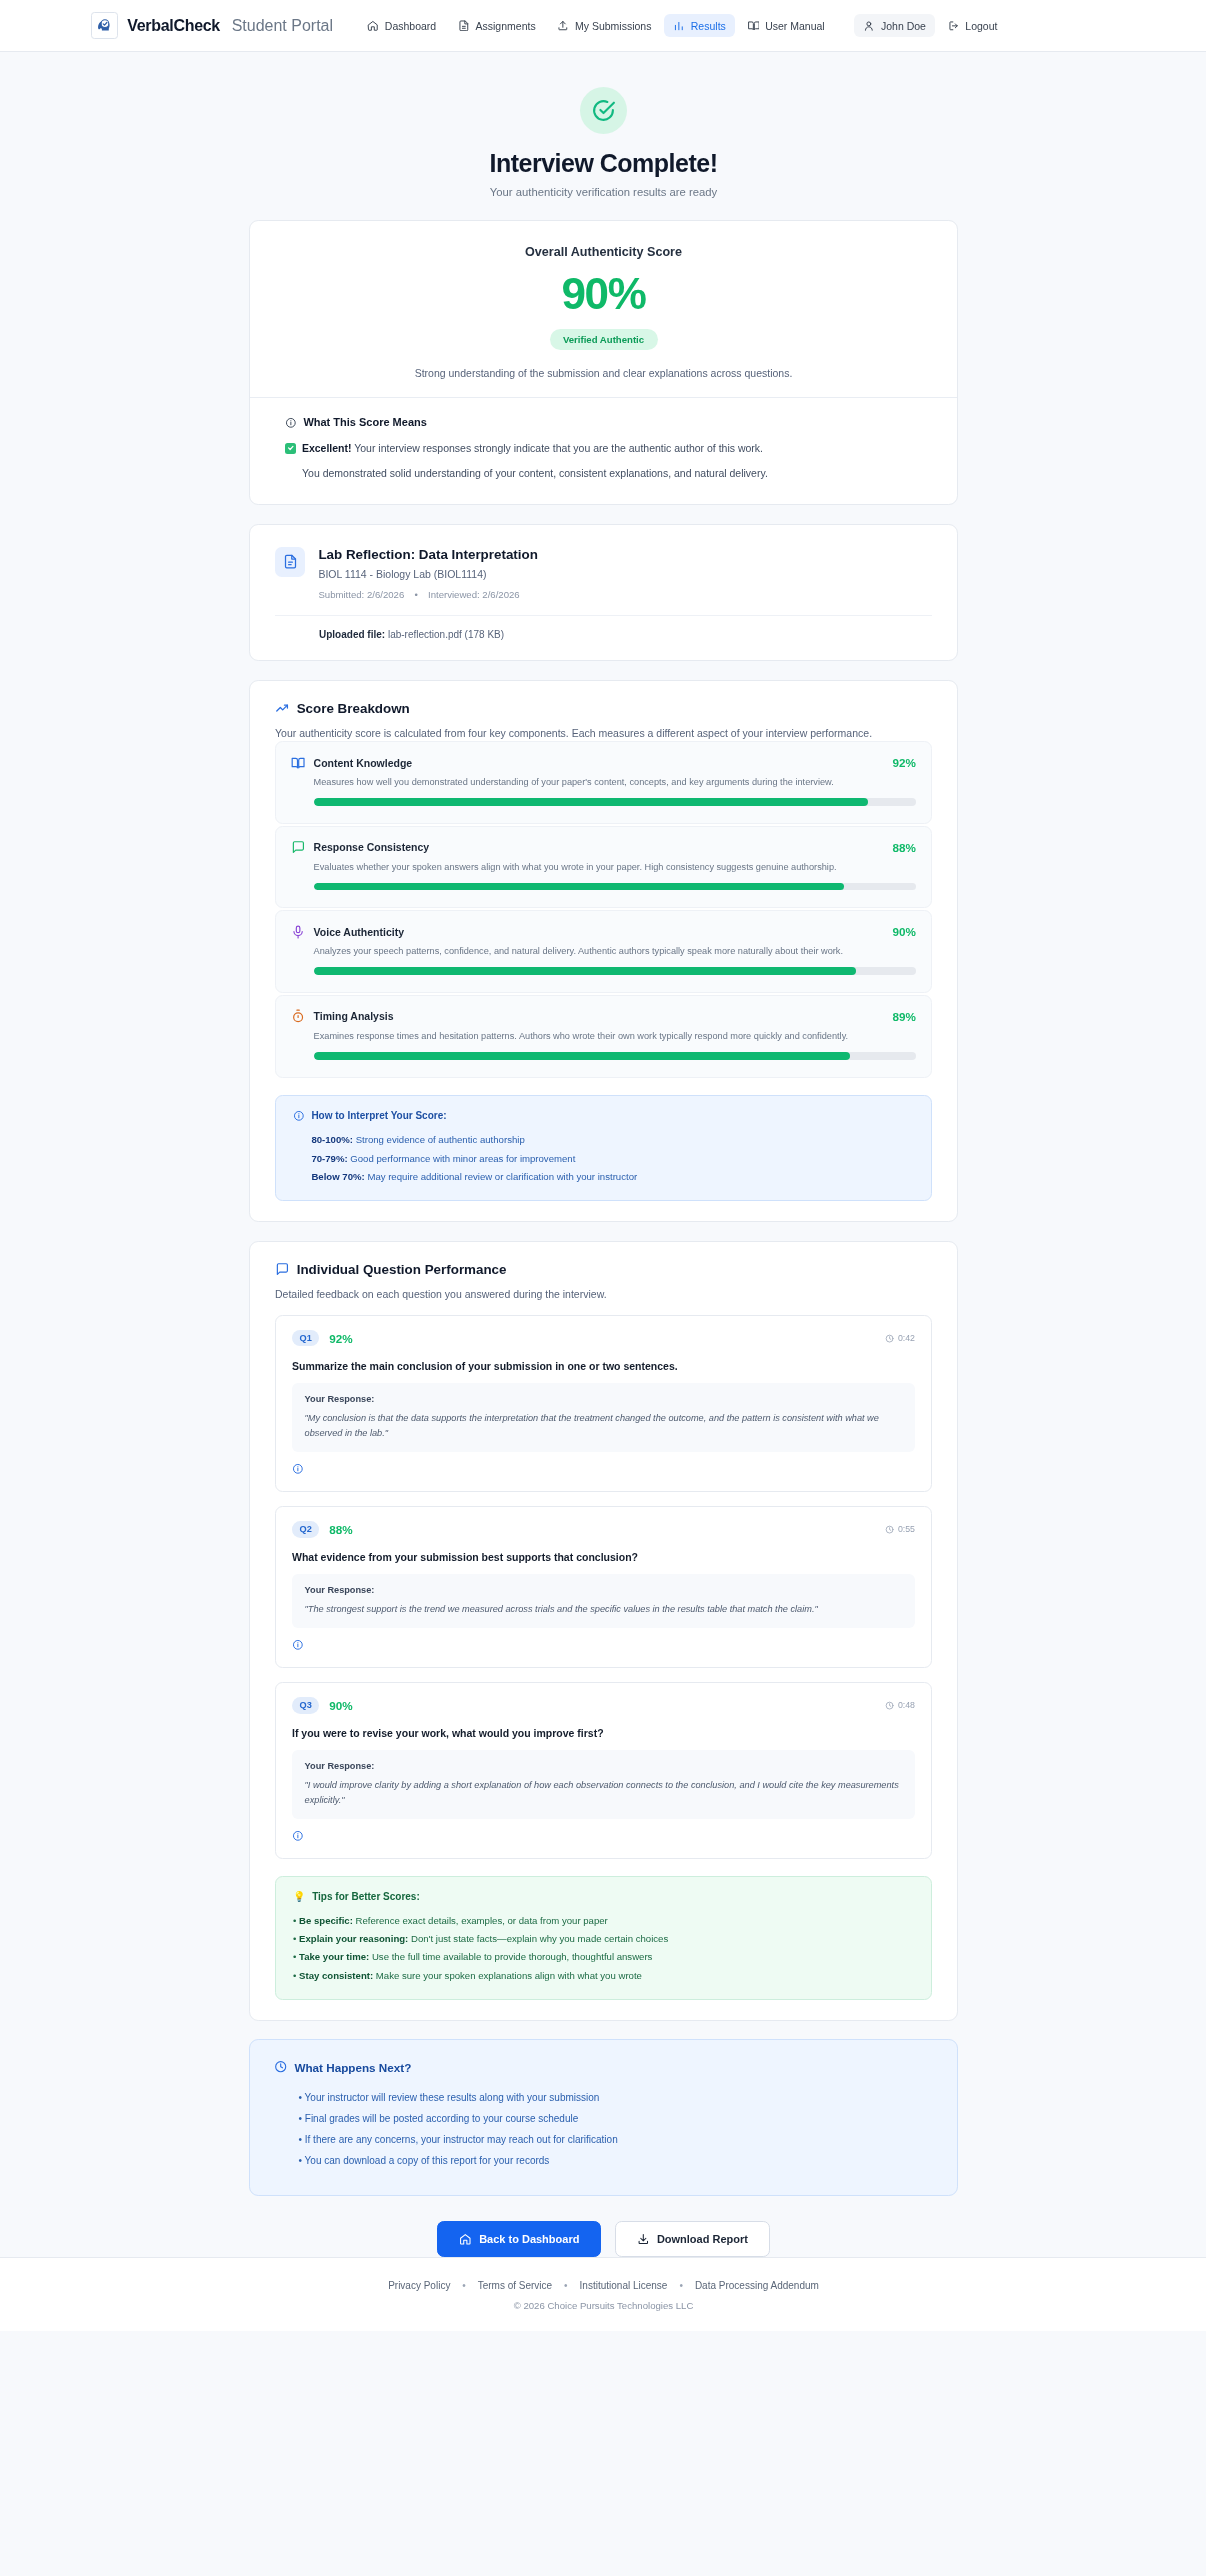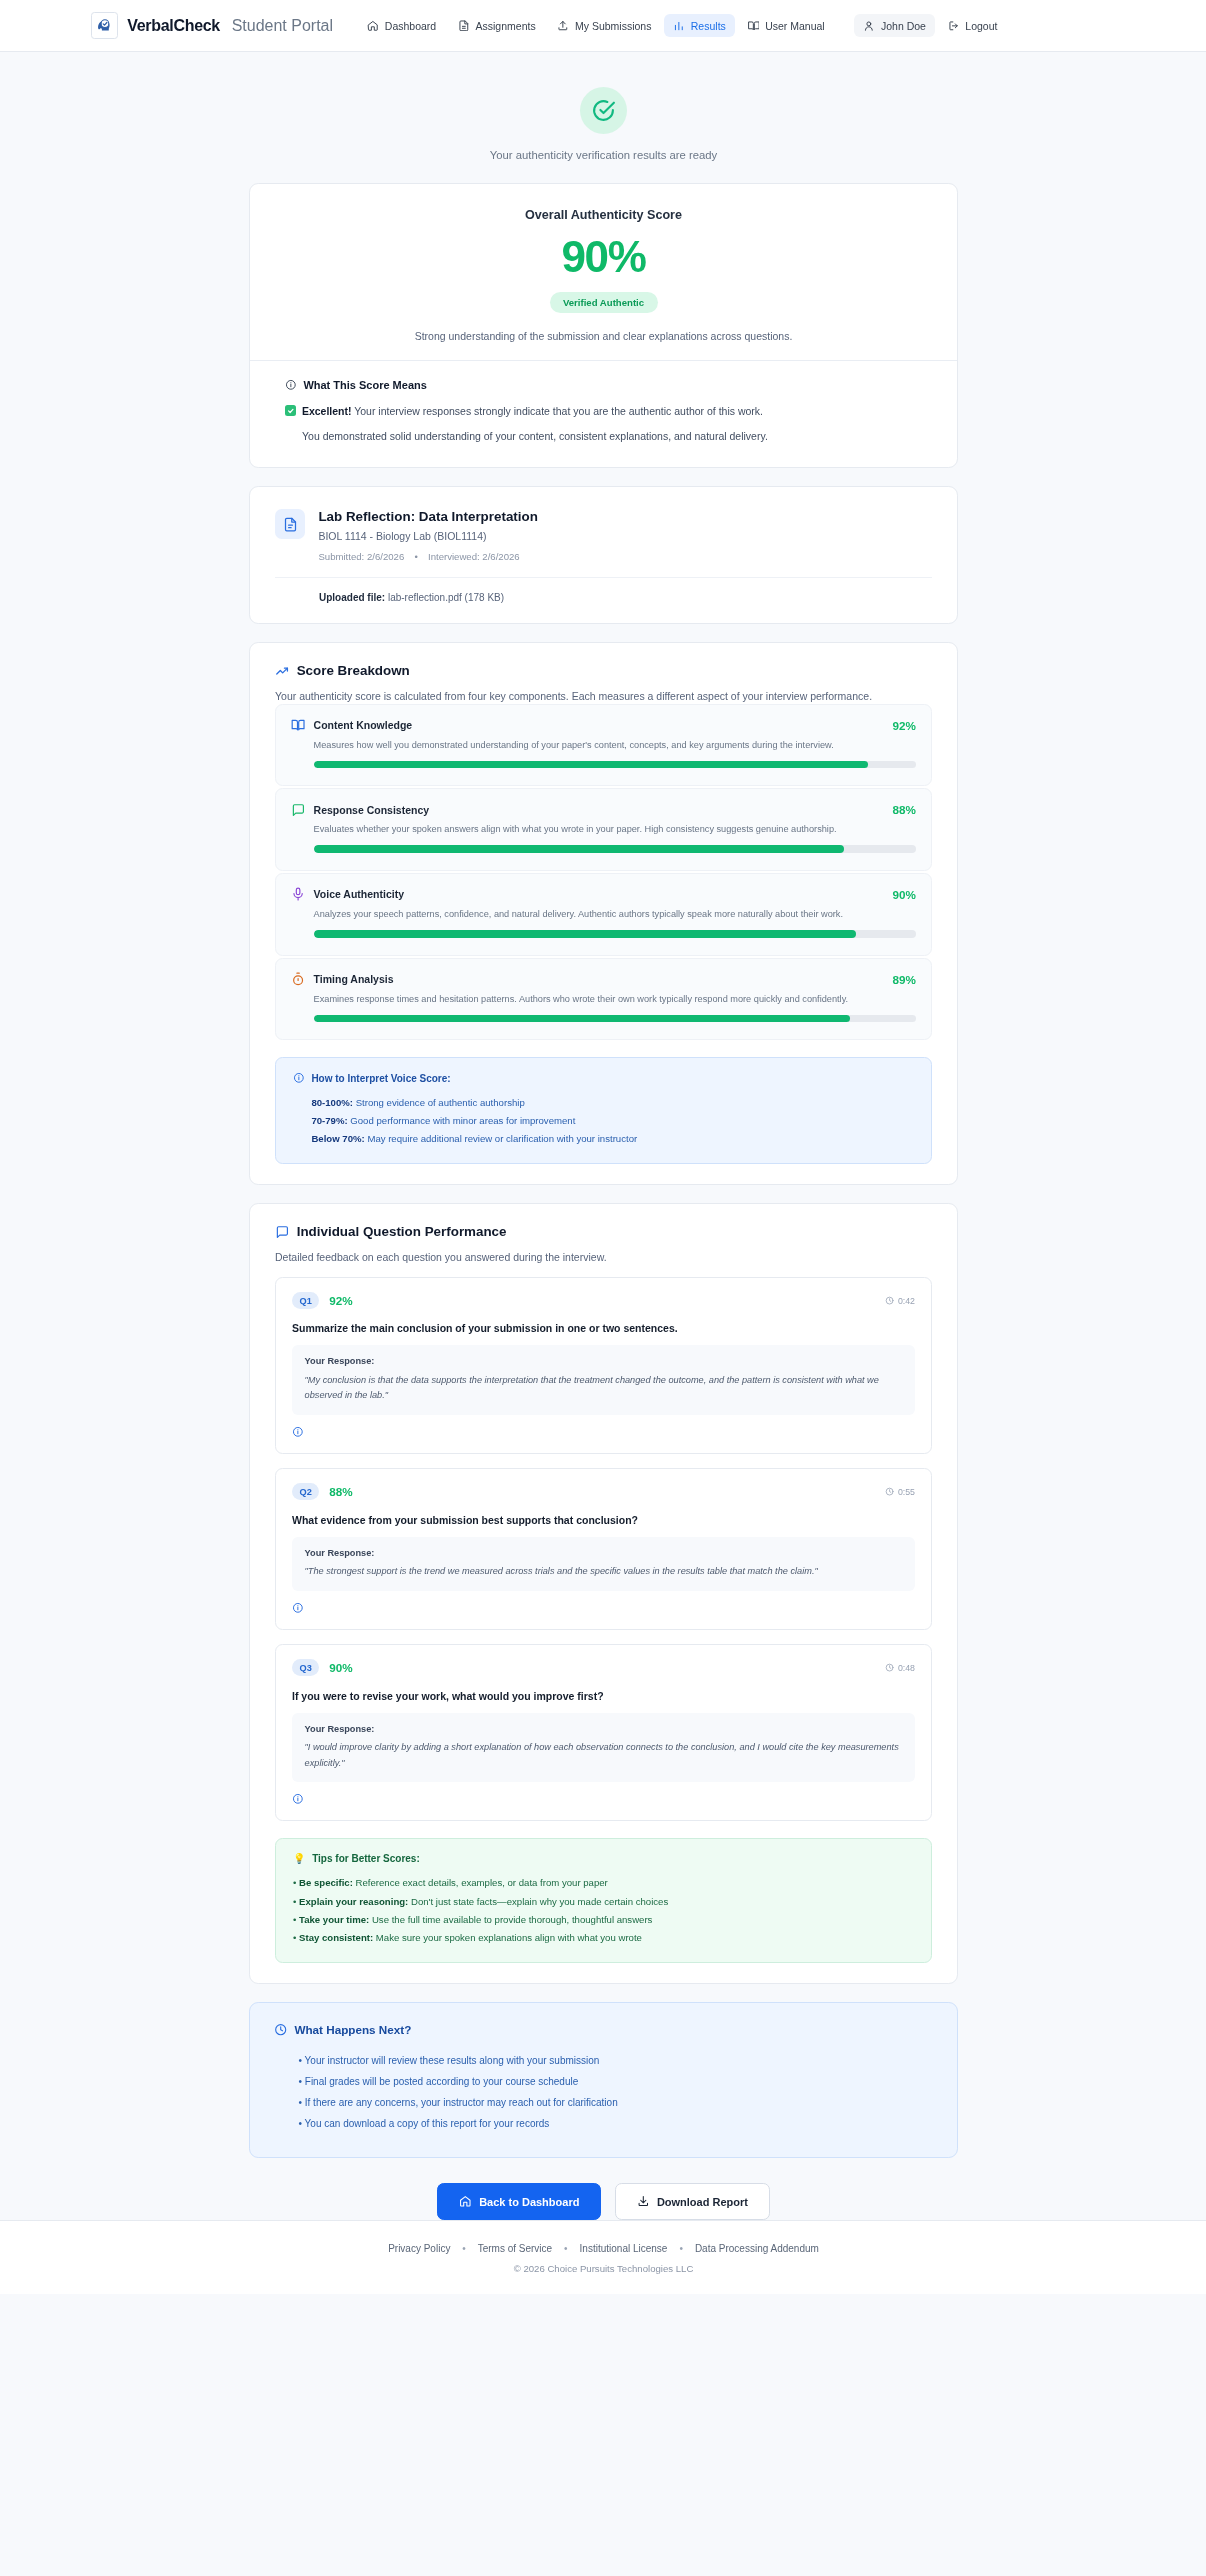--- a/index.html
+++ b/index.html
@@ -277,20 +277,21 @@
 <div class="page">
   <div class="wrap">
 
     <div class="hero">
       <div class="hero-badge">
         <svg width="25" height="25" viewBox="0 0 24 24" fill="none" stroke="#11b981" stroke-width="2" stroke-linecap="round" stroke-linejoin="round">
             <path d="M21 11.5V12a9 9 0 1 1-5.3-8.2"></path>
             <path d="M9 11.5l3 3L22 4.5"></path>
           </svg>
       </div>
+      <h1>Interview Complete!</h1>
       <p>Your authenticity verification results are ready</p>
     </div>
 
     <div class="card">
       <div class="score-head">
         <div class="score-title">Overall Authenticity Score</div>
         <div class="score-big">90%</div>
         <div><span class="score-pill">Verified Authentic</span></div>
         <div class="score-note">Strong understanding of the submission and clear explanations across questions.</div>
       </div>
@@ -418,21 +419,21 @@
               <i style="width: 89%;"></i>
             </div>
         </div>
 
         <div class="callout blue">
           <div class="callout-title">
             <svg width="11.7" height="11.7" viewBox="0 0 24 24" fill="none" stroke="#2a6ee0" stroke-width="2">
                 <circle cx="12" cy="12" r="9"></circle>
                 <path d="M12 11v5M12 7.6v.6" stroke-linecap="round"></path>
               </svg>
-            <span>How to Interpret Voice Score:</span>
+            <span>How to Interpret Your Score:</span>
           </div>
           <div class="ln" style="padding-left:18.4px"><b>80-100%:</b><span> Strong evidence of authentic authorship</span></div>
           <div class="ln" style="padding-left:18.4px"><b>70-79%:</b><span> Good performance with minor areas for improvement</span></div>
           <div class="ln" style="padding-left:18.4px"><b>Below 70%:</b><span> May require additional review or clarification with your instructor</span></div>
         </div>
       </div>
     </div>
 
     <div class="card">
       <div class="card-pad">

